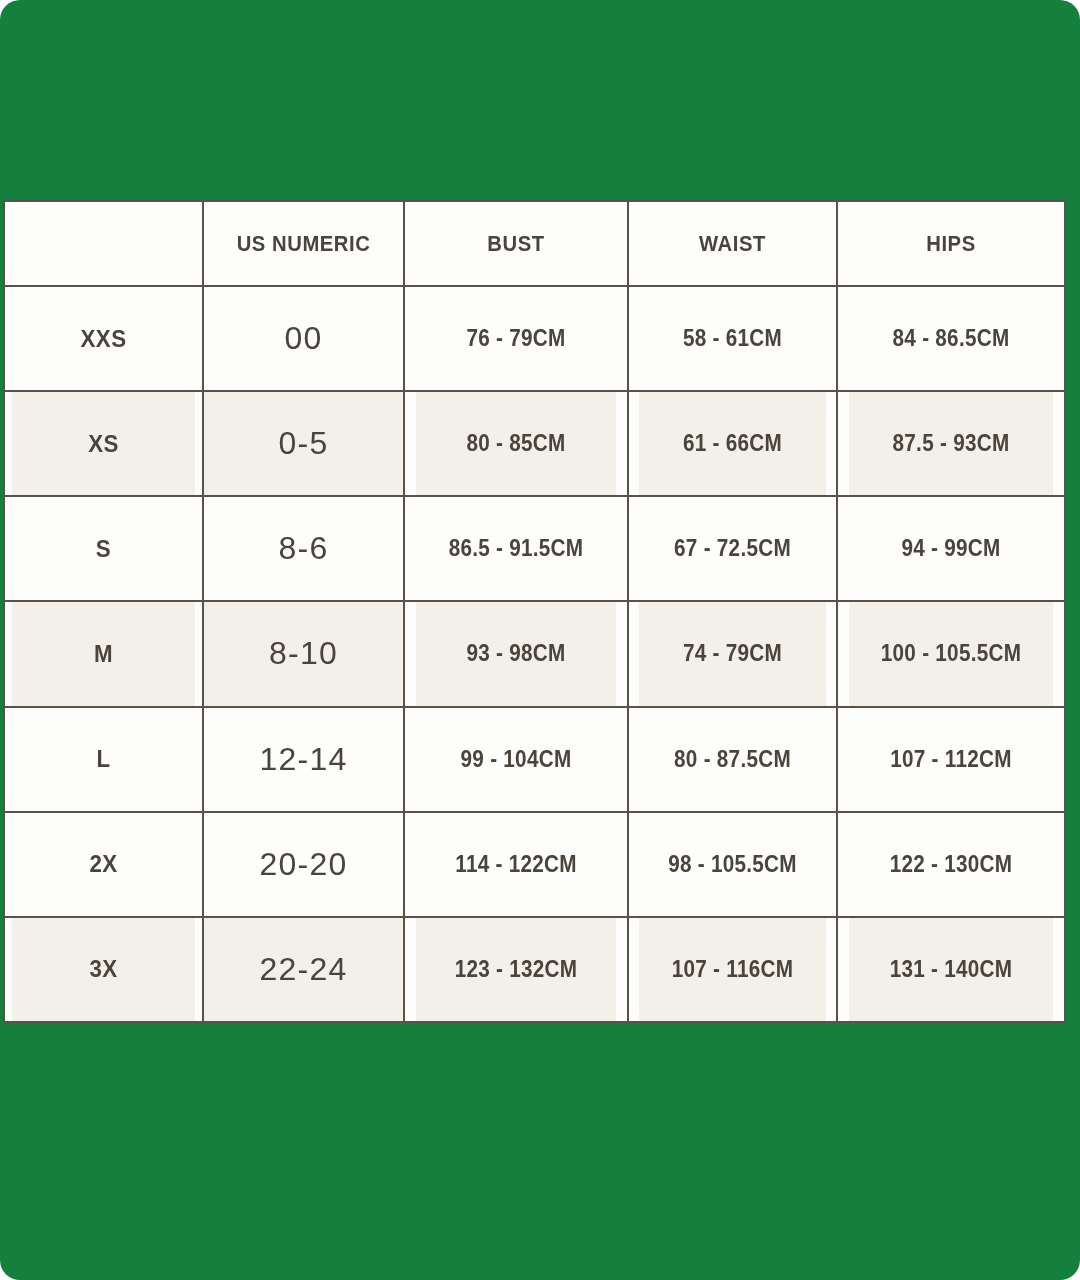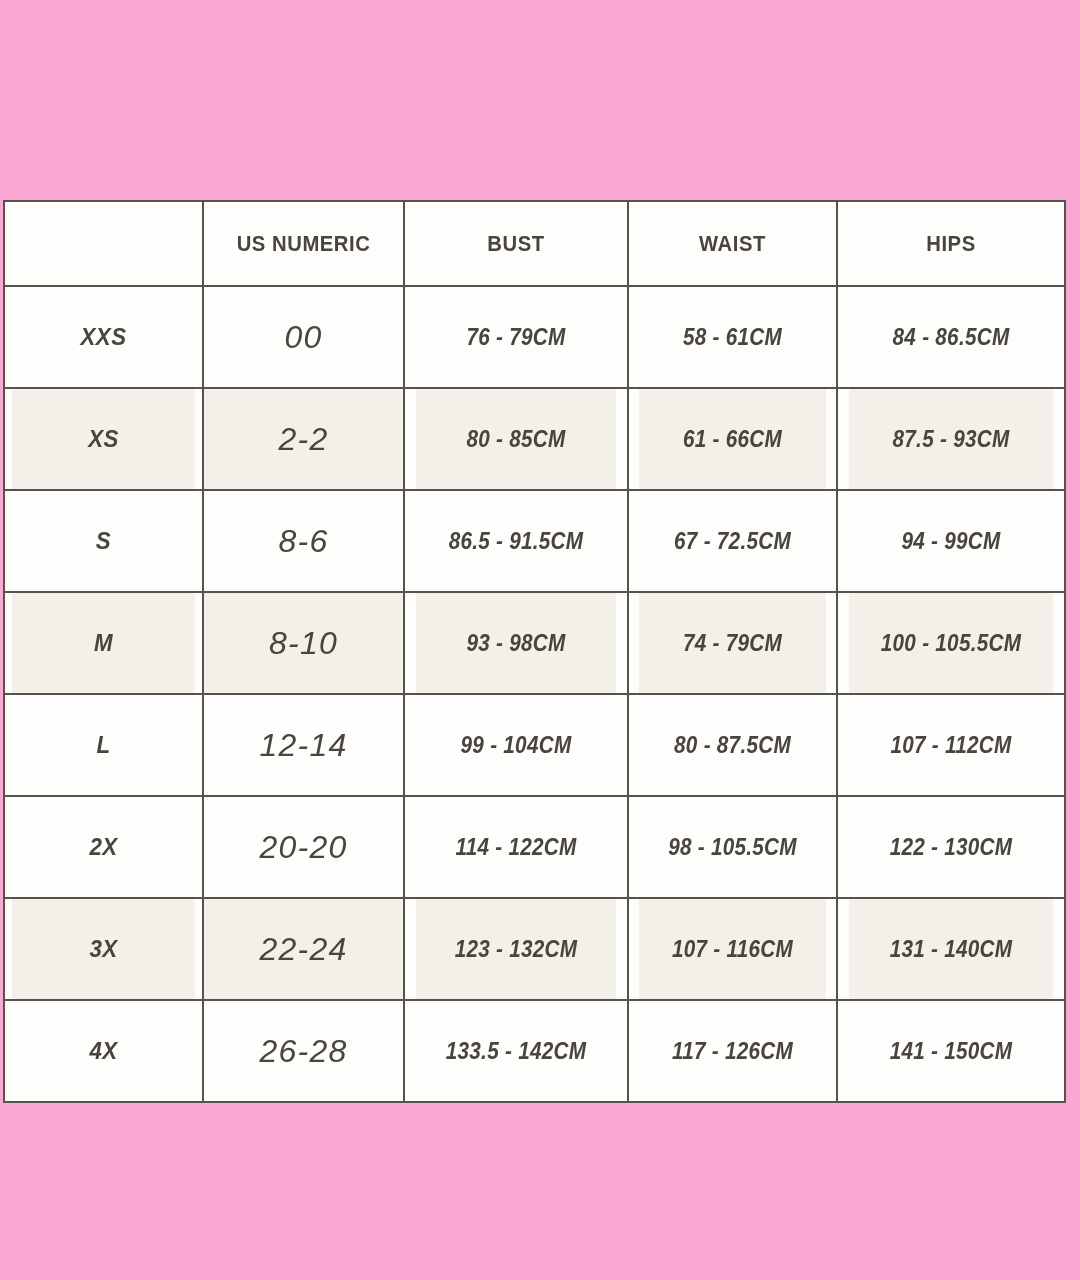--- a/index.html
+++ b/index.html
@@ -9,22 +9,23 @@
     height: 1280px;
     background: #ffffff;
     font-family: "Liberation Sans", sans-serif;
     -webkit-font-smoothing: antialiased;
   }
 
   #page {
     position: relative;
     width: 1080px;
     height: 1280px;
-    background: #f9a8d4;
+    background: #15803d;
     overflow: hidden;
+    border-radius: 20px;
   }
 
   
   #chart-wrap {
     position: absolute;
     left: 3px;
     top: 200px;
     width: 1061px;
     height: 823px;
   }
@@ -65,21 +66,20 @@
   }
 
   thead tr.header-row th.corner-cell {
     
     font-size: 0;
   }
 
   
   tbody tr {
     height: 102px;
-    font-style: italic;
   }
 
   tbody tr.row-odd  td { background: #FDFDFC; }
   tbody tr.row-even td { background: #F3F0EA; }
 
   
   td.cell-size {
     font-weight: 700;
     font-size: 24px;
     letter-spacing: 0.5px;
@@ -132,21 +132,21 @@
         <tr class="row-odd">
           <td class="cell-size">XXS</td>
           <td class="cell-usnum">00</td>
           <td class="cell-meas">76 - 79CM</td>
           <td class="cell-meas">58 - 61CM</td>
           <td class="cell-meas">84 - 86.5CM</td>
         </tr>
 
         <tr class="row-even">
           <td class="cell-size">XS</td>
-          <td class="cell-usnum">2-2</td>
+          <td class="cell-usnum">0-5</td>
           <td class="cell-meas">80 - 85CM</td>
           <td class="cell-meas">61 - 66CM</td>
           <td class="cell-meas">87.5 - 93CM</td>
         </tr>
 
         <tr class="row-odd">
           <td class="cell-size">S</td>
           <td class="cell-usnum">8-6</td>
           <td class="cell-meas">86.5 - 91.5CM</td>
           <td class="cell-meas">67 - 72.5CM</td>
@@ -179,25 +179,18 @@
         </tr>
 
         <tr class="row-even">
           <td class="cell-size">3X</td>
           <td class="cell-usnum">22-24</td>
           <td class="cell-meas">123 - 132CM</td>
           <td class="cell-meas">107 - 116CM</td>
           <td class="cell-meas">131 - 140CM</td>
         </tr>
 
-        <tr class="row-odd">
-          <td class="cell-size">4X</td>
-          <td class="cell-usnum">26-28</td>
-          <td class="cell-meas">133.5 - 142CM</td>
-          <td class="cell-meas">117 - 126CM</td>
-          <td class="cell-meas">141 - 150CM</td>
-        </tr>
 
       </tbody>
     </table>
   </div>
 
 </div>
 
 </body></html>

